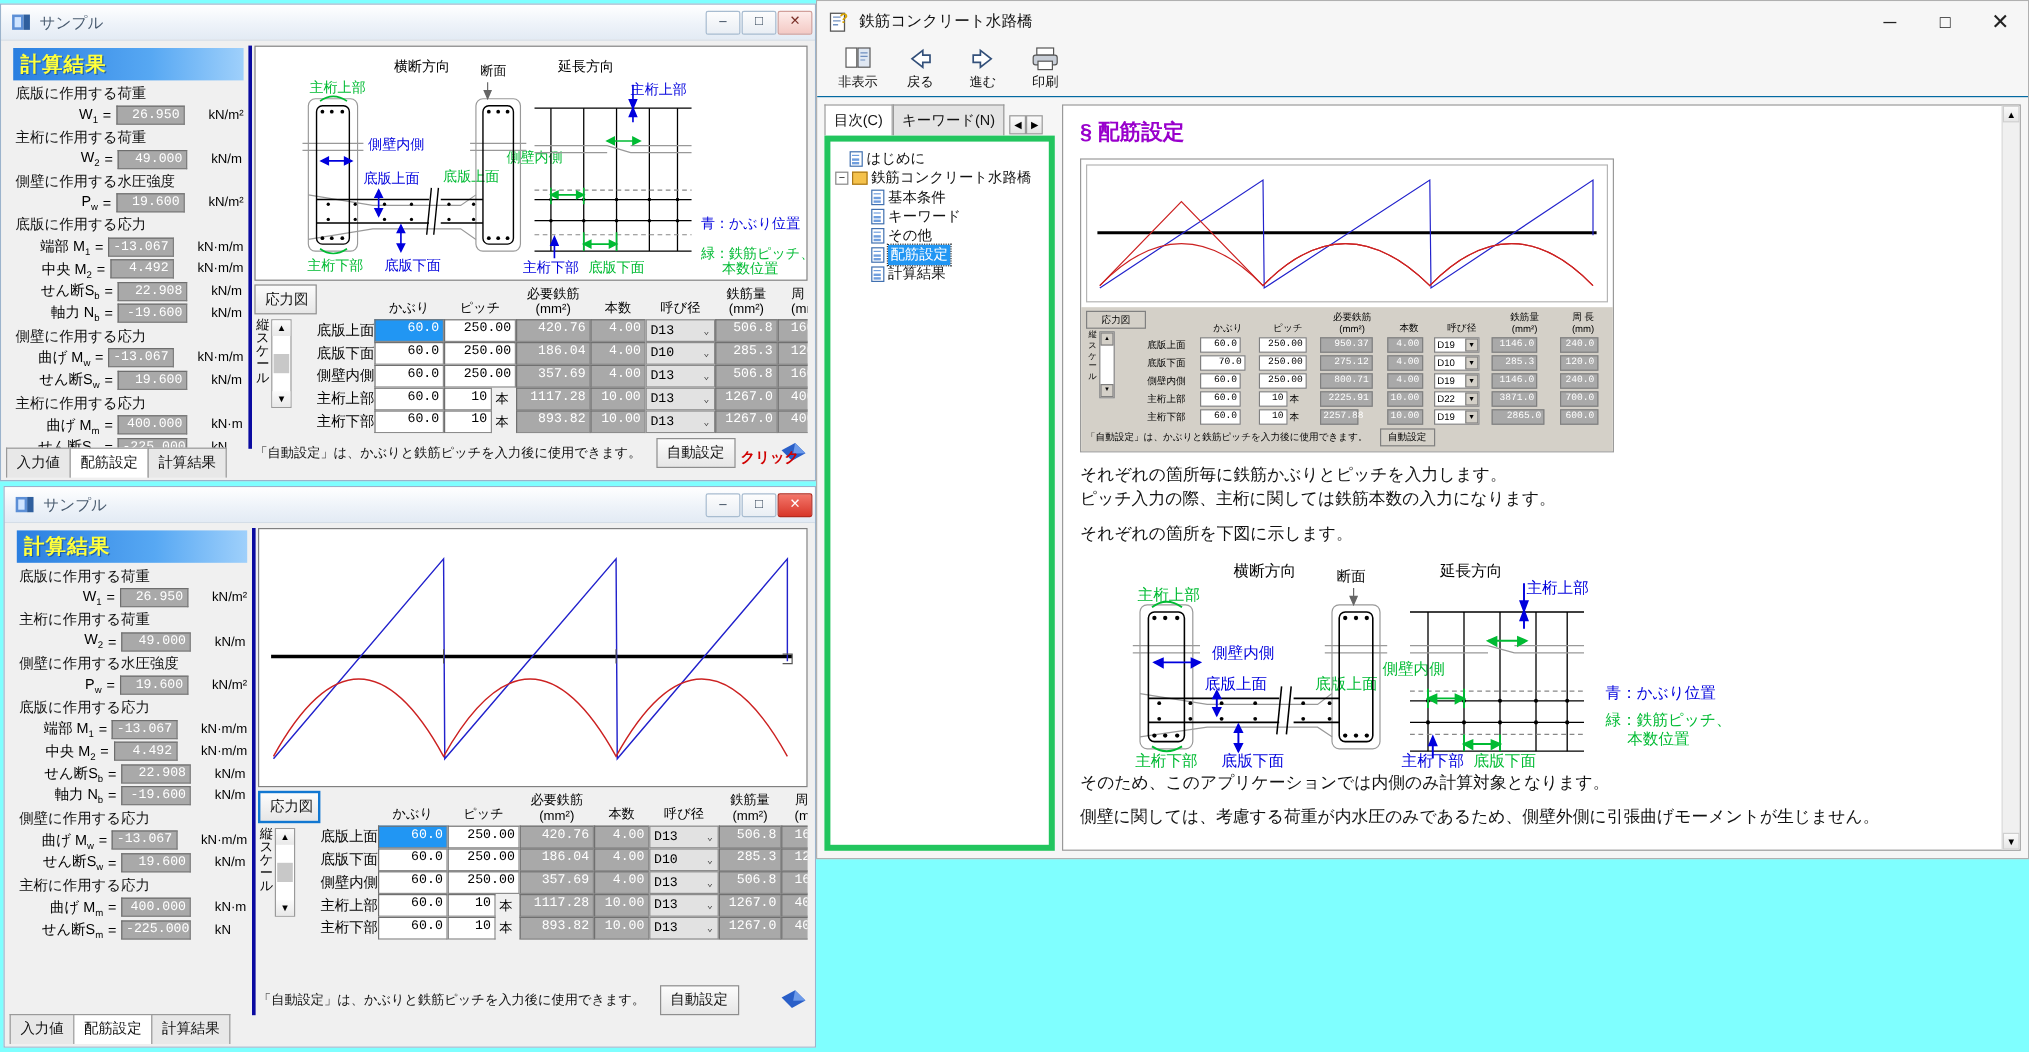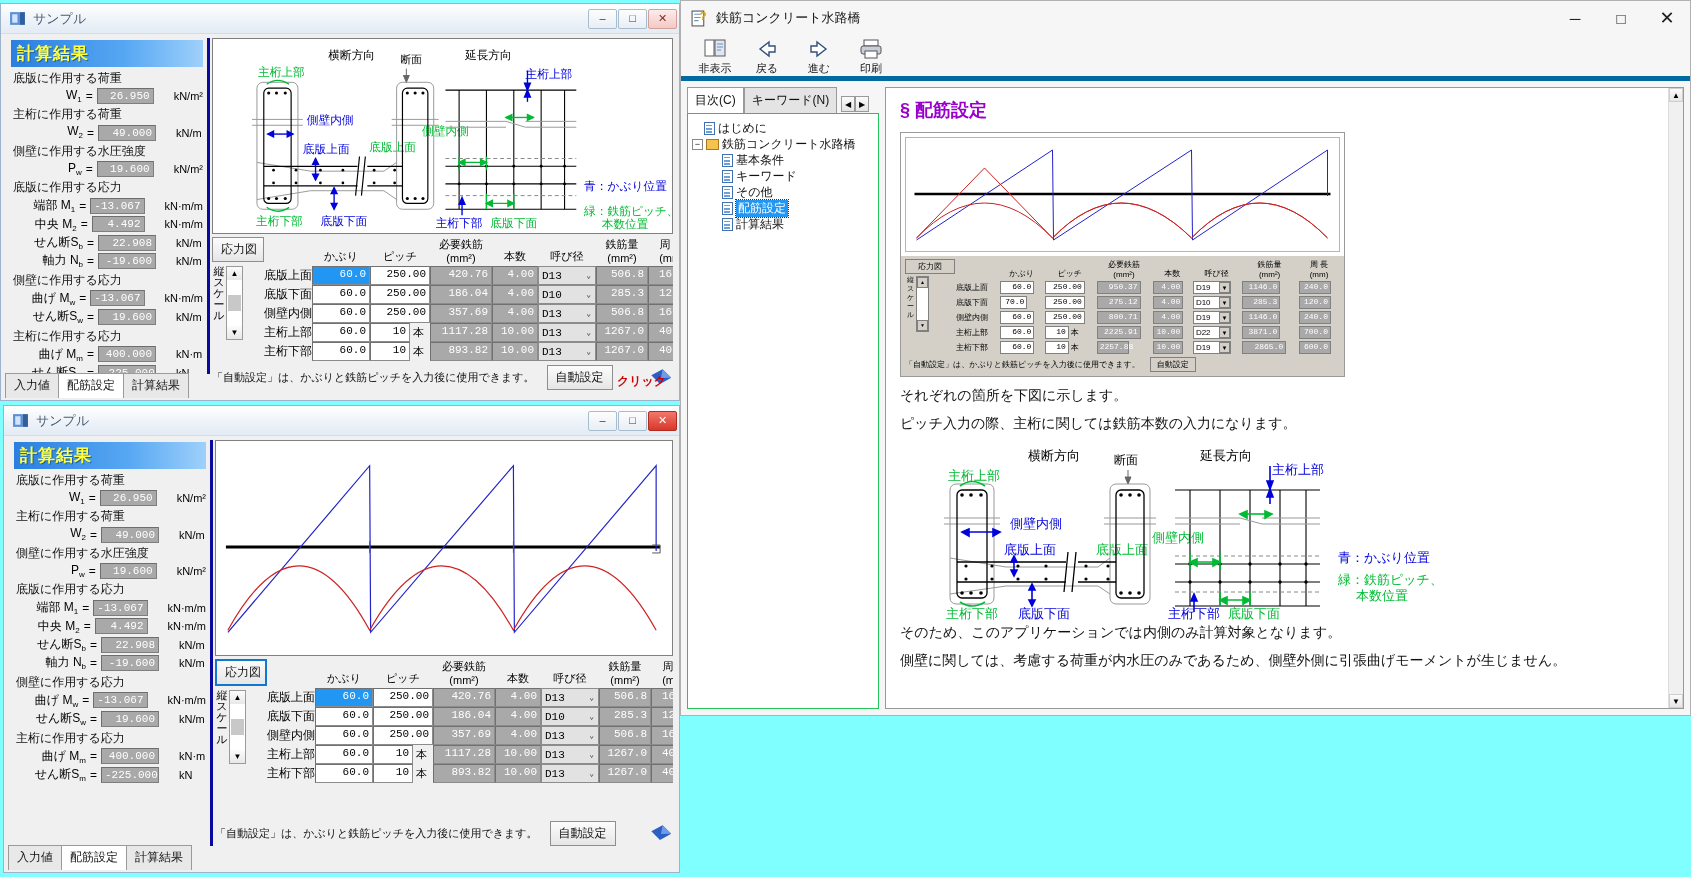--- a/index.html
+++ b/index.html
@@ -100,31 +100,31 @@
   }
   .tab.active { background:#fff; }
 
   
   #help-window { background:#f6f6f6; border:1px solid #b0b0b0; }
   .help-title { height:34px; display:flex; align-items:center; background:#f6f6f6; padding-left:10px; }
   .help-title .title-text { font-size:13px; color:#111; }
   .hbtns { margin-left:auto; display:flex; height:100%; }
   .hb { width:46px; display:flex; align-items:center; justify-content:center; font-size:15px; color:#222; }
   .hb.x { font-size:18px; }
-  .help-toolbar { height:46px; display:flex; align-items:flex-start; padding:2px 12px 0 8px; border-bottom:5px solid #0369a1; background:#f6f6f6; }
+  .help-toolbar { height:46px; display:flex; align-items:flex-start; padding:2px 12px 0 8px; border-bottom:1px solid #0369a1; background:#f6f6f6; }
   .tool { width:52px; text-align:center; font-size:11px; color:#111; }
   .tool .ic { height:24px; display:flex; align-items:center; justify-content:center; font-size:18px; color:#33507a; }
   .help-split { position:absolute; left:0; right:0; top:82px; bottom:0; display:flex; padding:4px 6px 6px 6px; }
   .nav-pane { width:192px; flex:none; display:flex; flex-direction:column; }
   .nav-tabs { display:flex; align-items:flex-end; }
   .ntab { border:1px solid #9a9a9a; border-bottom:none; background:#e4e4e4; font-size:12px; padding:4px 7px; color:#111; }
   .ntab.active { background:#fff; }
   .navarr { display:flex; margin-left:4px; margin-bottom:1px; }
   .navarr div { width:14px; height:16px; border:1px solid #9a9a9a; background:linear-gradient(#fbfbfb,#e4e4e4); font-size:8px; text-align:center; line-height:15px; }
-  .tree { flex:1; border:1px solid #22c55e; background:#fff; padding:6px 4px; overflow:hidden; }
+  .tree { flex:1; border:5px solid #22c55e; background:#fff; padding:6px 4px; overflow:hidden; }
   .tnode { display:flex; align-items:center; font-size:12px; color:#111; height:16px; white-space:nowrap; }
   .tnode .sp { display:inline-block; }
   .doc-ic { width:11px; height:13px; background:#fff; border:1px solid #4070b0; margin-right:3px; position:relative; flex:none; }
   .doc-ic:after { content:""; position:absolute; left:1px; top:2px; right:2px; height:1px; box-shadow:0 0 0 0 #4070b0,0 3px 0 0 #6f9ede,0 6px 0 0 #6f9ede; border-top:1px solid #6f9ede; }
   .fold-ic { width:13px; height:11px; background:#f5c24b; border:1px solid #a9781a; margin-right:3px; flex:none; }
   .sel-node { background:#2196f3; color:#fff; outline:1px dotted #333; padding:0 2px; }
   .content-pane { flex:1; margin-left:6px; border:1px solid #999; background:#fff; position:relative; overflow:hidden; display:flex; }
   .content-inner { flex:1; padding:10px 14px; overflow:hidden; }
   .cscroll { width:15px; background:#f0f0f0; border-left:1px solid #ddd; display:flex; flex-direction:column; justify-content:space-between; }
   .cscroll .ar { height:14px; font-size:8px; text-align:center; line-height:14px; background:linear-gradient(#fafafa,#e6e6e6); border:1px solid #cfcfcf;}
@@ -1048,21 +1048,21 @@
                       <td>
                         <div class="scell ro" style="width:38px;">1146.0</div>
                       </td>
                       <td>
                         <div class="scell ro" style="width:32px;">240.0</div>
                       </td>
                     </tr>
                     <tr>
                       <td style="font-size:8px;padding-right:3px;">底版下面</td>
                       <td>
-                        <div class="scell" style="width:27px;">70.0</div>
+                        <div class="scell" style="width:38px;">70.0</div>
                       </td>
                       <td>
                         <div style="display:flex;align-items:center;">
                           <div class="scell" style="width:40px;">250.00</div>
                         </div>
                       </td>
                       <td>
                         <div class="scell ro" style="width:44px;">275.12</div>
                       </td>
                       <td>
@@ -1161,22 +1161,23 @@
                   </tbody>
                 </table>
             </div>
             <div class="sfoot">
               <span>「自動設定」は、かぶりと鉄筋ピッチを入力後に使用できます。</span>
               <span class="sbtn" style="margin-left:10px;">自動設定</span>
             </div>
           </div>
         </div>
 
+        <p class="para" style="margin-bottom:0;">それぞれの箇所毎に鉄筋かぶりとピッチを入力します。</p>
+        <p class="para" style="margin-top:0;">ピッチ入力の際、主桁に関しては鉄筋本数の入力になります。</p>
         <p class="para">それぞれの箇所を下図に示します。</p>
-        <p class="para" style="margin-top:0;">ピッチ入力の際、主桁に関しては鉄筋本数の入力になります。</p>
 
         <div style="width:700px;height:180px;">
           <svg viewBox="0 0 700 180" width="700" height="180">
             <g font-family="Liberation Sans" font-size="13">
               <text x="128" y="18" fill="#000">横断方向</text>
               <text x="214" y="22" fill="#000" font-size="12">断面</text>
               <text x="300" y="18" fill="#000">延長方向</text>
               <text x="48" y="38" fill="#00bb33">主桁上部</text>
               <text x="372" y="32" fill="#0000dd">主桁上部</text>
               <text x="110" y="86" fill="#0000dd">側壁内側</text>

